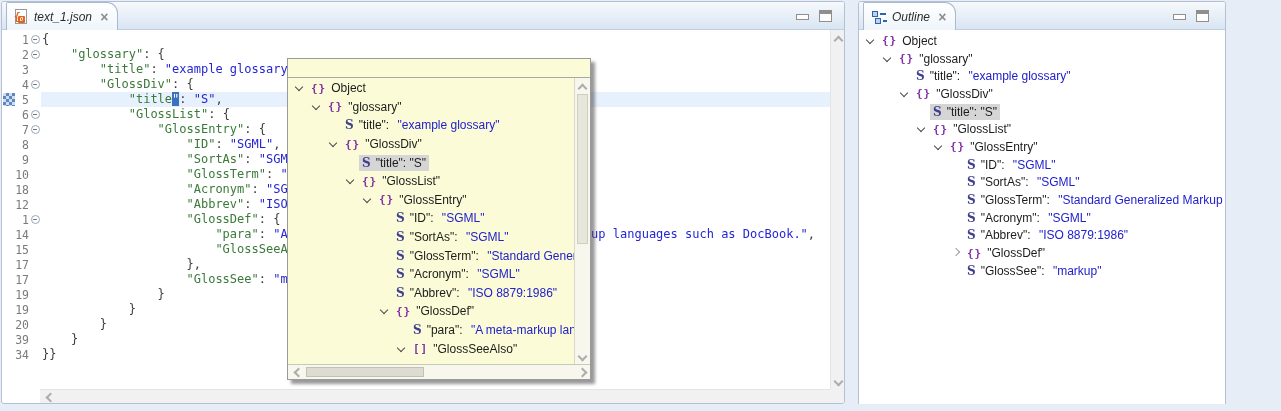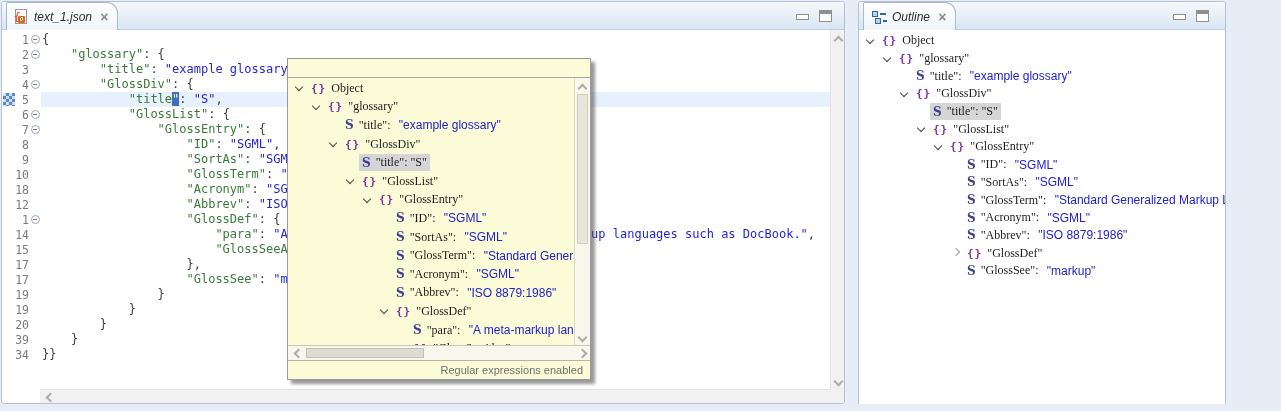--- a/index.html
+++ b/index.html
@@ -77,21 +77,21 @@
   .chev { width:16px; flex:0 0 16px; position:relative; height:14px; }
   .chev.open::after { content:''; position:absolute; left:4px; top:3px; width:5px; height:5px;
     border-right:1.7px solid #4A4A4A; border-bottom:1.7px solid #4A4A4A; transform:rotate(45deg); }
   .chev.closed::after { content:''; position:absolute; left:5px; top:3px; width:5px; height:5px;
     border-right:1.7px solid #9C9C9C; border-bottom:1.7px solid #9C9C9C; transform:rotate(-45deg); }
   .tcontent { display:flex; align-items:center; gap:5px; padding:1px 3px; white-space:pre; }
   .trow.selected .tcontent { background:#D5D5D5; }
   .ic { font-weight:bold; flex:0 0 auto; }
   .ic-obj, .ic-arr { color:#8231A5; font-family:"DejaVu Sans Mono",monospace; font-size:11px; letter-spacing:1px; }
   .ic-str { color:#3F3F8F; font-family:"DejaVu Serif",serif; font-size:12px; }
-  .t-black { color:#1C1C1C;font-family:Liberation Serif, serif; }
+  .t-black { color:#1C1C1C; }
   .t-val { color:#2121CE; }
 
   #outline-tree { position:absolute; left:0; top:28px; right:0; bottom:0; background:#fff; padding-top:2px; overflow:hidden; }
   #outline-tree .trow { height:17.7px; }
 
   
   #popup { position:absolute; left:287px; top:58px; width:304px; height:322px; z-index:20;
     background:#FBFBD8; border:1px solid #9A9A9A; box-shadow:4px 4px 3px rgba(70,70,70,0.55);
     display:flex; flex-direction:column; }
   #popup-filter { height:19px; border-bottom:1px solid #A8A8A8; flex:0 0 19px; }
@@ -342,21 +342,20 @@
       <span class="arr up c-up"></span>
       <span class="thumb"></span>
       <span class="arr down c-down"></span>
     </div>
   </div>
   <div id="popup-hscroll">
     <span class="arr left c-left"></span>
     <span class="thumb"></span>
     <span class="arr right c-right"></span>
   </div>
-  <div id="popup-footer">Regular expressions enabled</div>
 </div>
 
 <div class="panel" id="outline-panel">
   <div class="tabbar">
     <div class="tab">
       <span class="outline-icon">
         <i style="left:1px;top:2px;"></i>
           <b style="left:9px;top:4px;width:6px;"></b>
         <i style="left:4px;top:9px;"></i>
           <b style="left:12px;top:11px;width:4px;"></b>

